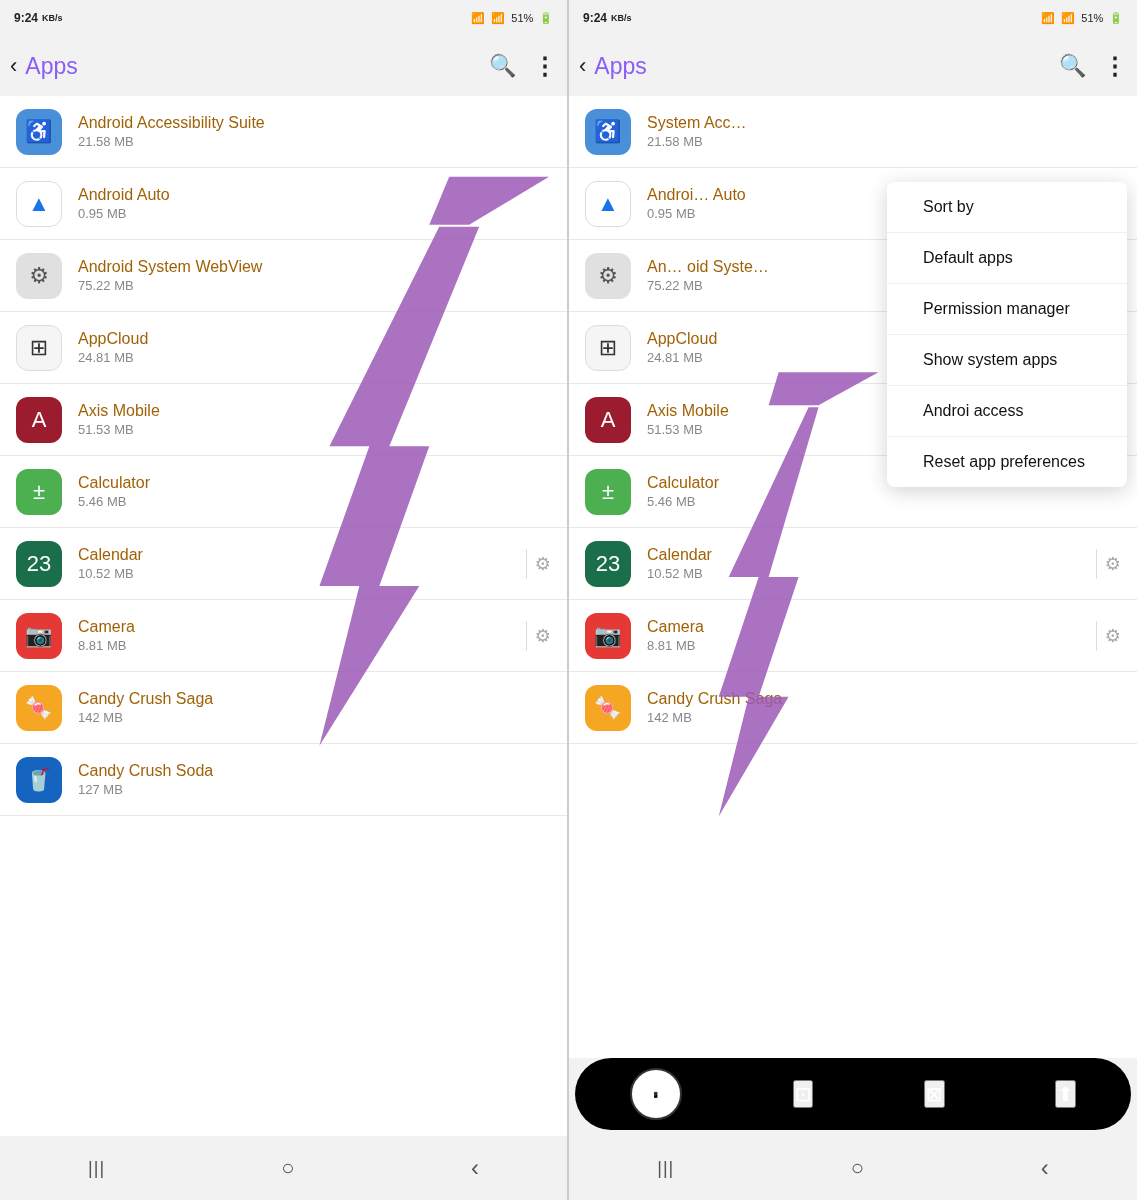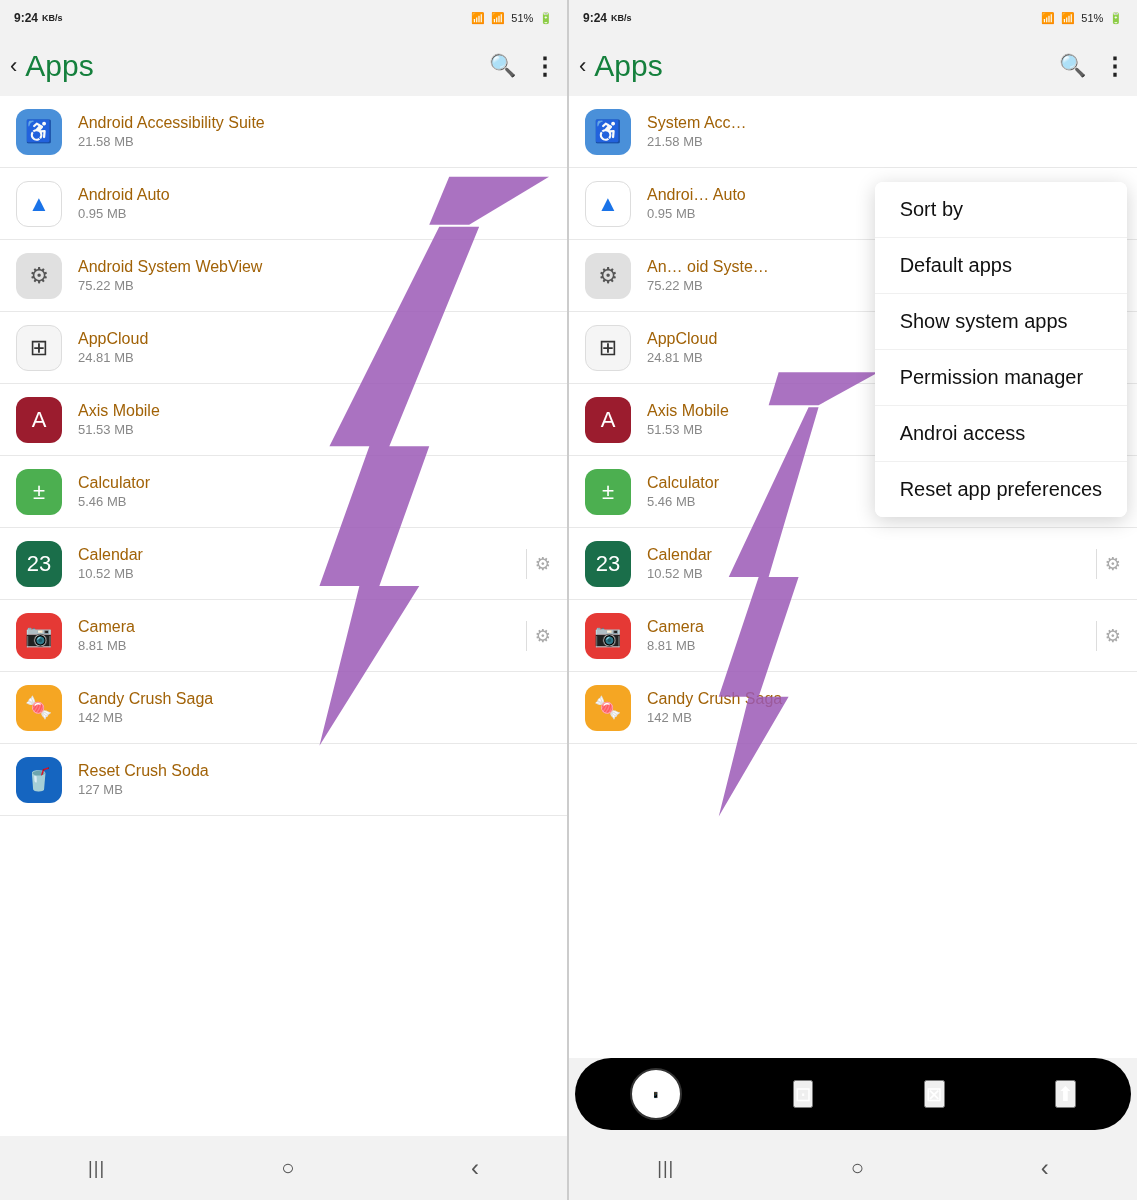--- a/index.html
+++ b/index.html
@@ -71,23 +71,23 @@
       gap: 8px;
       cursor: pointer;
     }
 
     .back-arrow {
       font-size: 22px;
       color: #222;
     }
 
     .page-title {
-      font-size: 30px;
+      font-size: 23px;
       font-weight: 400;
-      color: #15803d;
+      color: #8b5cf6;
     }
 
     .top-actions {
       margin-left: auto;
       display: flex;
       align-items: center;
       gap: 16px;
     }
 
     .icon-btn {
@@ -191,22 +191,22 @@
       right: 10px;
       background: #fff;
       border-radius: 8px;
       box-shadow: 0 4px 20px rgba(0,0,0,0.18);
       min-width: 240px;
       z-index: 20;
       overflow: hidden;
     }
 
     .dropdown-item {
-      padding: 16px 25px;
-      font-size: 20px;
+      padding: 16px 36px;
+      font-size: 16px;
       color: #111;
       cursor: pointer;
       background: #fff;
       border: none;
       width: 100%;
       text-align: left;
       display: block;
     }
 
     
@@ -357,21 +357,21 @@
         <div class="app-item">
           <div class="app-icon" style="background: rgb(245, 166, 35); color: rgb(255, 255, 255);">🍬</div>
           <div class="app-info">
             <div class="app-name">Candy Crush Saga</div>
             <div class="app-size">142 MB</div>
           </div>
         </div>
         <div class="app-item">
           <div class="app-icon" style="background: rgb(21, 101, 192); color: rgb(255, 255, 255);">🥤</div>
           <div class="app-info">
-            <div class="app-name">Reset Crush Soda</div>
+            <div class="app-name">Candy Crush Soda</div>
             <div class="app-size">127 MB</div>
           </div>
         </div>
       </div>
   </div>
 
   <div class="nav-bar">
     <span class="nav-item" style="font-size:18px; letter-spacing:1px;">|||</span>
     <span class="nav-item">○</span>
     <span class="nav-item" style="font-size:24px;">‹</span>
@@ -416,22 +416,22 @@
       <svg width="100%" height="100%" viewBox="0 0 569 400" xmlns="http://www.w3.org/2000/svg">
         <polygon points="250,30 200,200 230,200 190,320 220,320 150,440 180,320 150,320 190,200 160,200 240,30" fill="#9b59b6" opacity="0.85"></polygon>
         <polygon points="200,28 250,28 310,-5 210,-5" fill="#9b59b6" opacity="0.85"></polygon>
       </svg>
     </div>
 
     <div class="dropdown-menu">
       <div id="right-dropdown-items">
           <div class="dropdown-item" style="border-bottom: 1px solid rgb(240, 240, 240);">Sort by</div>
           <div class="dropdown-item" style="border-bottom: 1px solid rgb(240, 240, 240);">Default apps</div>
+          <div class="dropdown-item" style="border-bottom: 1px solid rgb(240, 240, 240);">Permission manager</div>
           <div class="dropdown-item" style="border-bottom: 1px solid rgb(240, 240, 240);">Show system apps</div>
-          <div class="dropdown-item" style="border-bottom: 1px solid rgb(240, 240, 240);">Permission manager</div>
           <div class="dropdown-item" style="border-bottom: 1px solid rgb(240, 240, 240);">Androi access</div>
           <div class="dropdown-item">Reset app preferences</div>
         </div>
     </div>
 
     <div id="right-app-items">
         <div class="app-item">
           <div class="app-icon" style="background: rgb(74, 144, 217); color: rgb(255, 255, 255);">♿</div>
           <div class="app-info">
             <div class="app-name">System Acc…</div>

